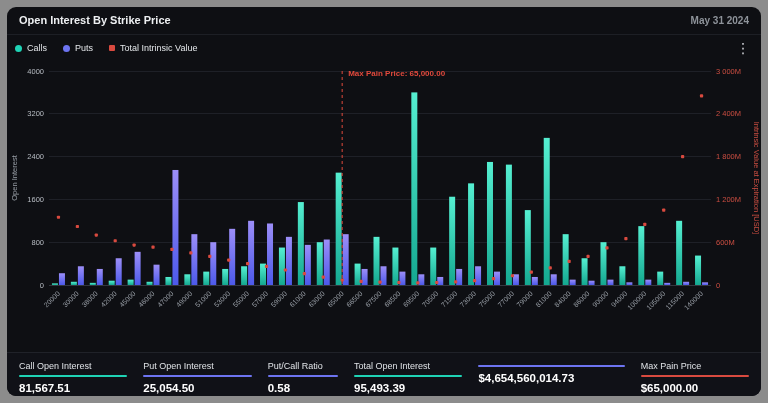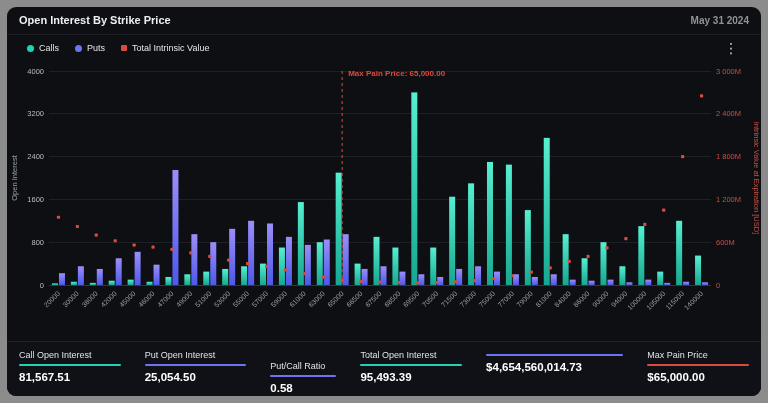--- a/index.html
+++ b/index.html
@@ -14,34 +14,34 @@
     display:flex;flex-direction:column;overflow:hidden;
   }
   .card-header{
     display:flex;justify-content:space-between;align-items:center;
     padding:7px 12px 8px;border-bottom:1px solid #1d1f25;flex:0 0 auto;
   }
   .title{font-size:11px;font-weight:700;color:#eef0f2;}
   .date{font-size:10px;color:#8e939a;font-weight:bold;}
   .legend-row{
     display:flex;align-items:center;justify-content:space-between;
-    padding:6px 20px 0;flex:0 0 auto;
+    padding:6px 8px 0;flex:0 0 auto;
   }
   .legend{display:flex;gap:16px;align-items:center;}
   .legend-item{display:flex;align-items:center;gap:5px;font-size:9px;color:#e3e6e9;cursor:pointer;}
   .swatch{width:7px;height:7px;border-radius:50%;background:#888;}
   .swatch.square{width:6px;height:6px;border-radius:1px;}
   .kebab{color:#d2d5da;font-size:14px;line-height:1;padding:0 3px;cursor:pointer;user-select:none;}
   .chart-wrap{flex:0 0 auto;padding:0 2px;}
   .stats{
-    margin-top:auto;display:flex;gap:24px;
+    margin-top:auto;display:flex;gap:16px;
     padding:8px 12px 2px;border-top:1px solid #202229;background:#101117;flex:0 0 auto;
   }
   .stat{flex:1;min-width:0;}
-  .stat:nth-child(3){flex:0.65;margin-top:11px;}
+  .stat:nth-child(3){flex:0.65;}
   .stat:nth-child(5){flex:1.35;}
   .stat-label{font-size:9px;color:#dfe2e6;white-space:nowrap;}
   .stat-line{height:2px;margin:4px 0 5px;border-radius:1px;background:#555;}
   .stat-value{font-size:11.5px;font-weight:700;color:#ffffff;white-space:nowrap;}
 </style>
 </head>
 <body>
 
 <div class="page">
   <div class="card">

